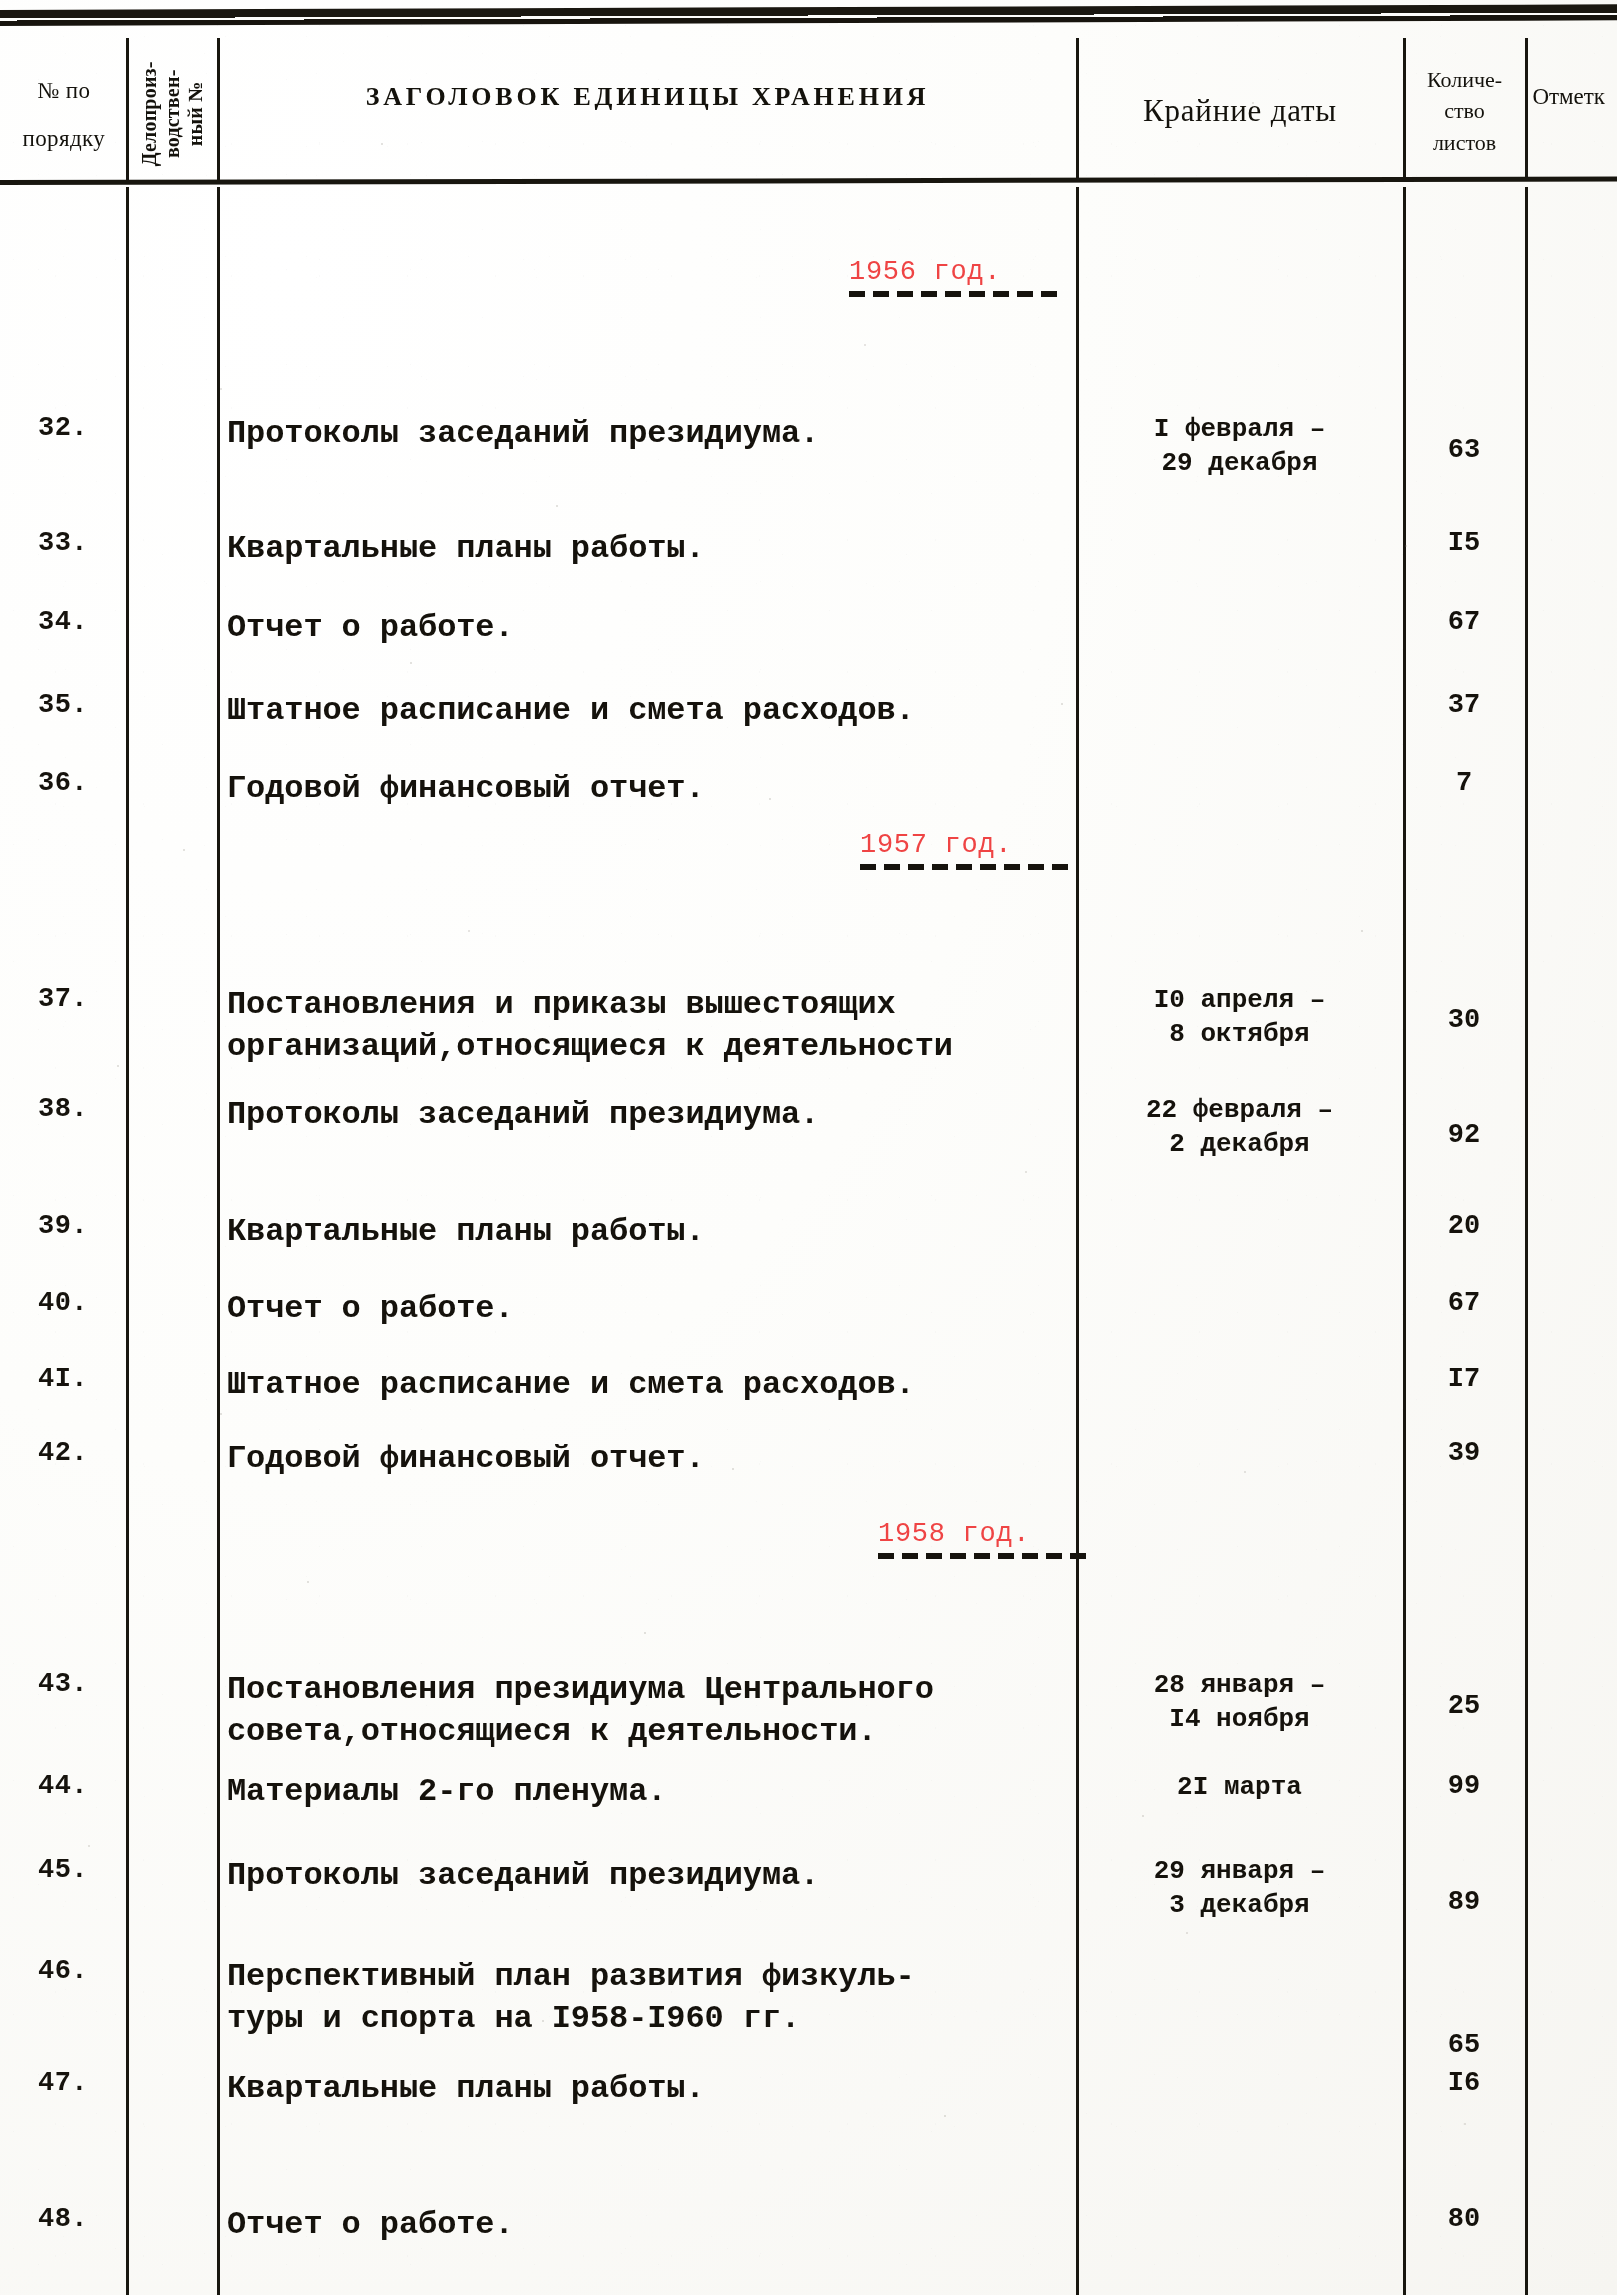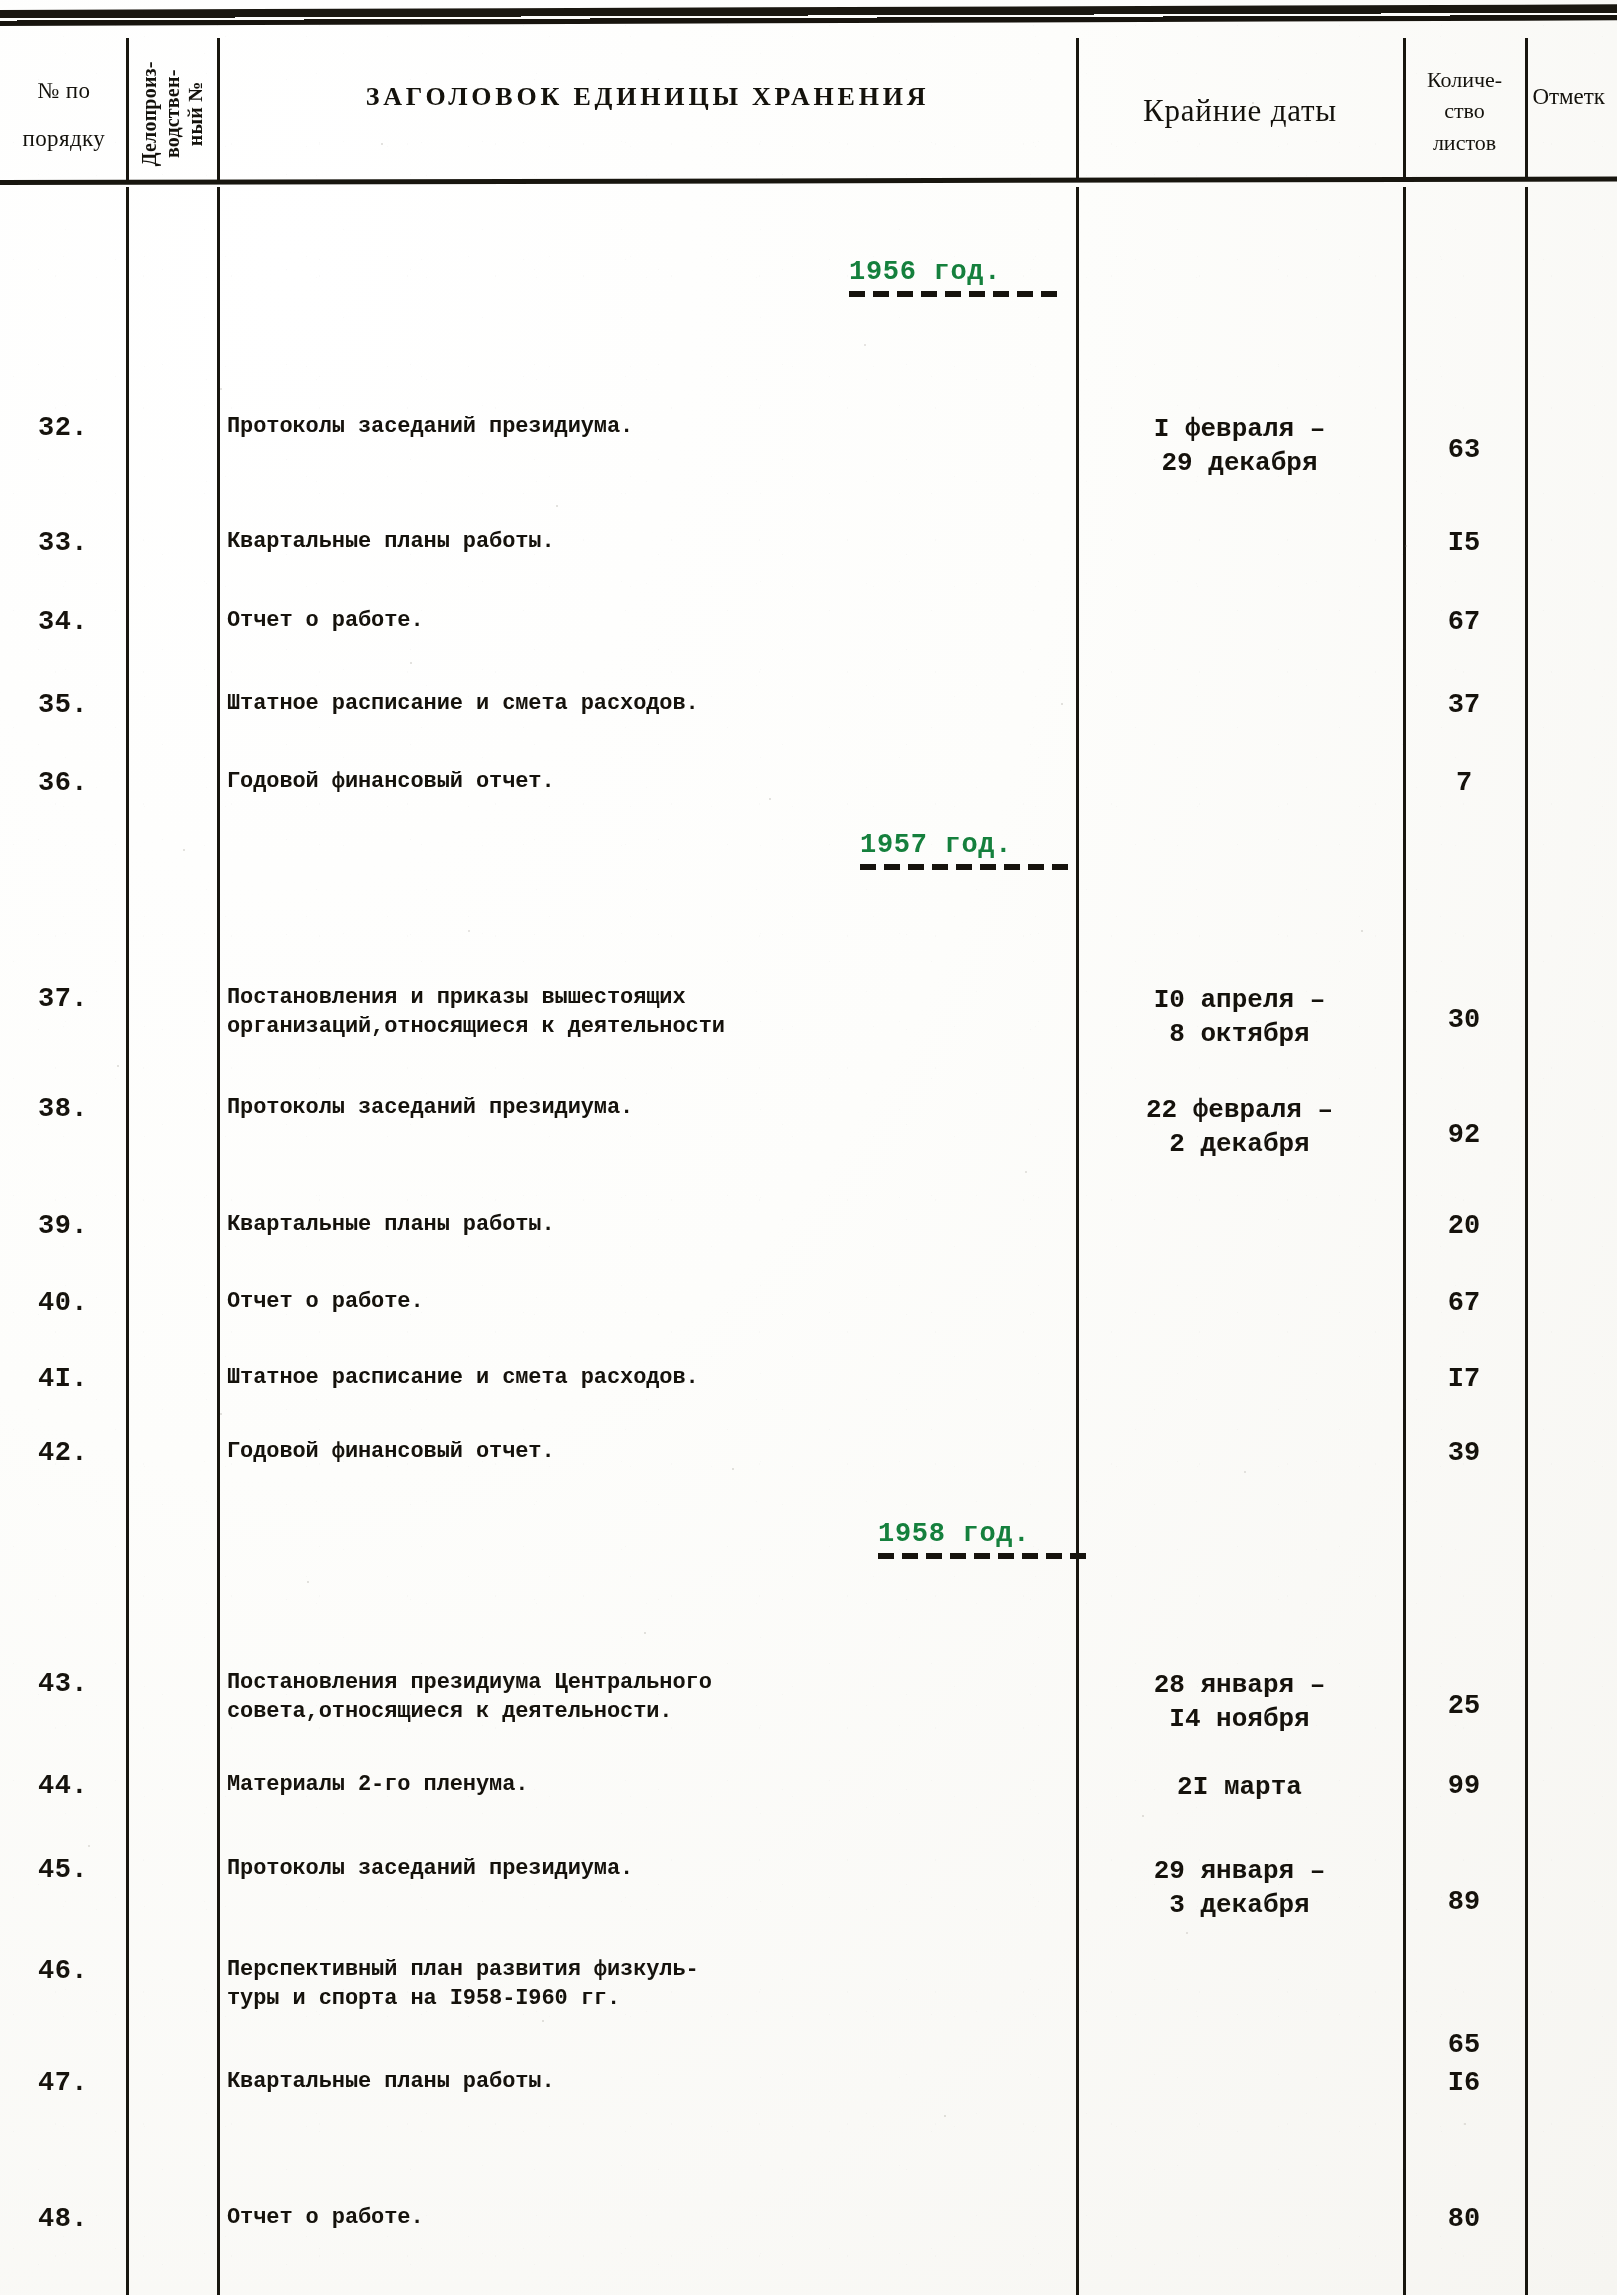--- a/index.html
+++ b/index.html
@@ -71,40 +71,40 @@
   .row{position:absolute;left:0;width:1618px;}
 
   .c-no{
     position:absolute;left:0;width:126px;text-align:center;
     font-family:"Liberation Mono", monospace;
     font-size:27px;font-weight:700;color:#16130d;letter-spacing:0.4px;
   }
   .c-title{
     position:absolute;left:227px;width:842px;
     font-family:"Liberation Mono", monospace;
-    font-size:22px;font-weight:700;color:#15120c;
+    font-size:32px;font-weight:700;color:#15120c;
     line-height:1.30;letter-spacing:-0.1px;white-space:pre-line;
   }
   .c-dates{
     position:absolute;left:1082px;width:315px;text-align:center;
     font-family:"Liberation Mono", monospace;
     font-size:26px;font-weight:700;color:#15120c;
     line-height:1.30;white-space:pre-line;
   }
   .c-sheets{
     position:absolute;left:1406px;width:116px;text-align:center;
     font-family:"Liberation Mono", monospace;
     font-size:27px;font-weight:700;color:#15120c;
   }
 
   
   .yearhead{position:absolute;left:761px;width:315px;}
   .yearhead .ytxt{
     font-family:"Liberation Mono", monospace;
-    font-size:27px;font-weight:700;color:#15803d;letter-spacing:0.7px;
+    font-size:27px;font-weight:400;color:#ef4444;letter-spacing:0.7px;
     white-space:nowrap;
   }
   .yearhead .ydash{
     margin-top:3.7px;height:6.6px;width:209px;
     background:repeating-linear-gradient(to right,#16130d 0 16px,transparent 16px 24px);
   }
 
   
   .spk{position:absolute;background:#8a857a;border-radius:50%;opacity:.55;}
 </style>

